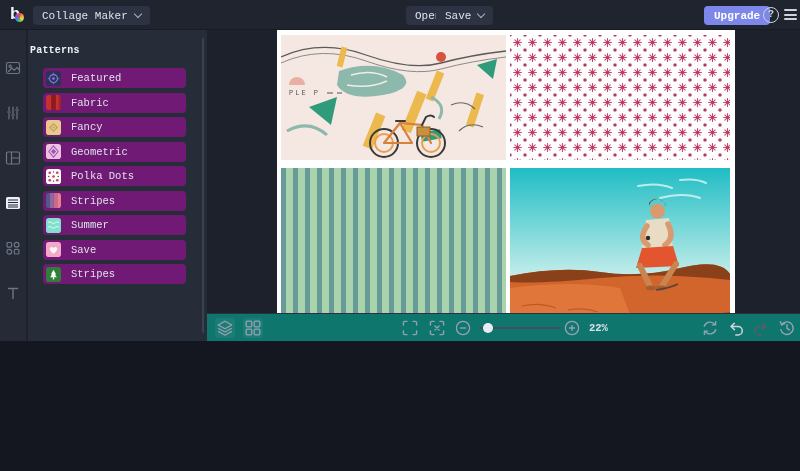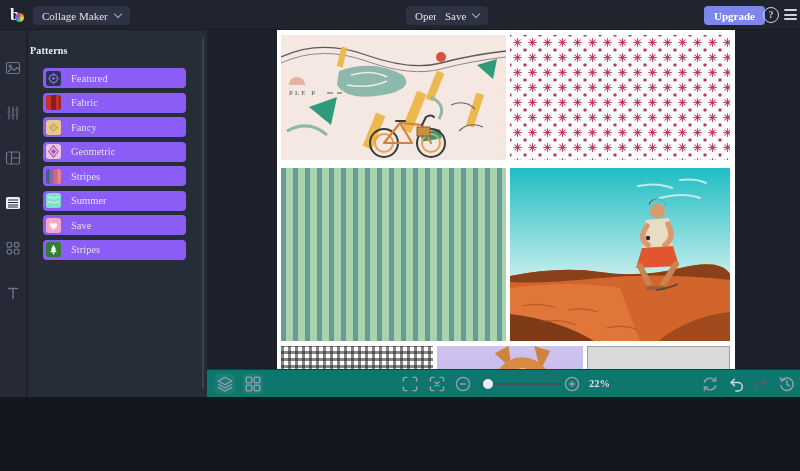--- a/index.html
+++ b/index.html
@@ -1,19 +1,19 @@
 <!DOCTYPE html>
 <html><head>
 <meta charset="utf-8">
 <style>
   * { margin:0; padding:0; box-sizing:border-box; }
   html,body { background:#14171f; }
   #app {
-    position:relative; width:800px; height:397px; overflow:hidden;
-    background:#1d212c; font-family:Liberation Serif, serif;
+    position:relative; width:800px; height:341px; overflow:hidden;
+    background:#1d212c; font-family:Liberation Mono, monospace;
     -webkit-font-smoothing:antialiased; user-select:none;
   }
   
   .topbar { position:absolute; top:0; left:0; right:0; height:30px; background:#20242f; border-bottom:1px solid #171b24; z-index:10; }
   .logo { position:absolute; left:10px; top:4px; width:18px; height:22px; }
   .logo-b { position:absolute; left:0; top:0; color:#f2f4f8; font-size:17px; font-weight:bold; line-height:22px; }
   .logo-dot { position:absolute; left:5px; top:9px; width:9px; height:9px; border-radius:50%;
     background:conic-gradient(#e84b4b,#f0a23c,#ead94a,#57c14f,#3f7fe0,#9b4fd6,#e84b4b); }
   .tb-btn { position:absolute; top:6px; height:19px; display:flex; align-items:center; padding:0 9px;
     background:#2d3342; border-radius:4px; color:#dfe3ec; font-size:11px; cursor:pointer; }
@@ -29,21 +29,21 @@
   .burger span { display:block; height:2px; background:#cdd3df; border-radius:1px; margin-bottom:2.5px; }
   
   .rail { position:absolute; top:30px; left:0; bottom:0; width:27px; background:#252a36; border-right:1px solid #1c212b;
     display:flex; flex-direction:column; align-items:center; padding-top:30px; z-index:5; }
   .rail-ic { width:16px; height:16px; margin-bottom:29px; color:#6d7687; cursor:pointer; }
   .rail-ic svg { display:block; width:16px; height:16px; }
   
   .panel { position:absolute; top:30px; left:28px; bottom:0; width:179px; background:#272c39; z-index:4; }
   .panel-title { margin:15px 0 0 2px; color:#eef1f6; font-size:10px; font-weight:bold; letter-spacing:.2px; }
   .plist { margin:12px 0 0 15px; width:143px; }
-  .prow { display:flex; align-items:center; height:20px; margin-bottom:4.5px; background:#8b5cf6;
+  .prow { display:flex; align-items:center; height:20px; margin-bottom:4.5px; background:#701a75;
     border-radius:4px; padding-left:3px; cursor:pointer; }
   .prow svg { width:15px; height:15px; flex:none; }
   .prow .plabel { margin-left:10px; color:#dde2ea; font-size:10.5px; }
   .pscroll { position:absolute; right:3px; top:8px; bottom:8px; width:2px; background:#3a4150; border-radius:2px; }
   
   .canvas-area { position:absolute; top:30px; left:207px; right:0; bottom:28px; background:#1d212c; overflow:hidden; }
   .page { position:absolute; left:70px; top:0; width:458px; height:413px; background:#ffffff; overflow:hidden; }
   .cell { position:absolute; overflow:hidden; cursor:pointer; }
   .cell svg { display:block; width:100%; height:100%; }
   .c1 { left:4px; top:5px;  width:225px; height:125px; }
@@ -190,20 +190,39 @@
 
       <div class="prow">
         <svg viewBox="0 0 16 16">
           <rect width="16" height="16" rx="3" fill="#ecc2e0"></rect>
           <path d="M8 2 L13 8 8 14 3 8 Z" fill="none" stroke="#a153b5" stroke-width="1.1"></path>
           <path d="M8 5 L10.8 8 8 11 5.2 8 Z" fill="#a153b5"></path>
           </svg>
         <span class="plabel">Geometric</span>
       </div>
 
+      <div class="prow">
+        <svg viewBox="0 0 16 16">
+          <rect width="16" height="16" rx="3" fill="#fdfdfd"></rect>
+          <g fill="#d23f5e">
+              <circle cx="4" cy="4" r="1.4"></circle>
+              <circle cx="12" cy="4" r="1.4"></circle>
+              <circle cx="8" cy="8" r="1.4"></circle>
+              <circle cx="4" cy="12" r="1.4"></circle>
+              <circle cx="12" cy="12" r="1.4"></circle>
+            </g>
+          <g fill="#3a3a3a">
+              <circle cx="8" cy="3" r=".7"></circle>
+              <circle cx="3" cy="8" r=".7"></circle>
+              <circle cx="13" cy="8" r=".7"></circle>
+              <circle cx="8" cy="13" r=".7"></circle>
+            </g>
+          </svg>
+        <span class="plabel">Polka Dots</span>
+      </div>
 
       <div class="prow">
         <svg viewBox="0 0 16 16">
           <defs>
               <clipPath id="rcStr">
                 <rect width="16" height="16" rx="3"></rect>
               </clipPath>
             </defs>
           <g clip-path="url(#rcStr)">
             <rect width="4" height="16" fill="#4c5a8e"></rect>

